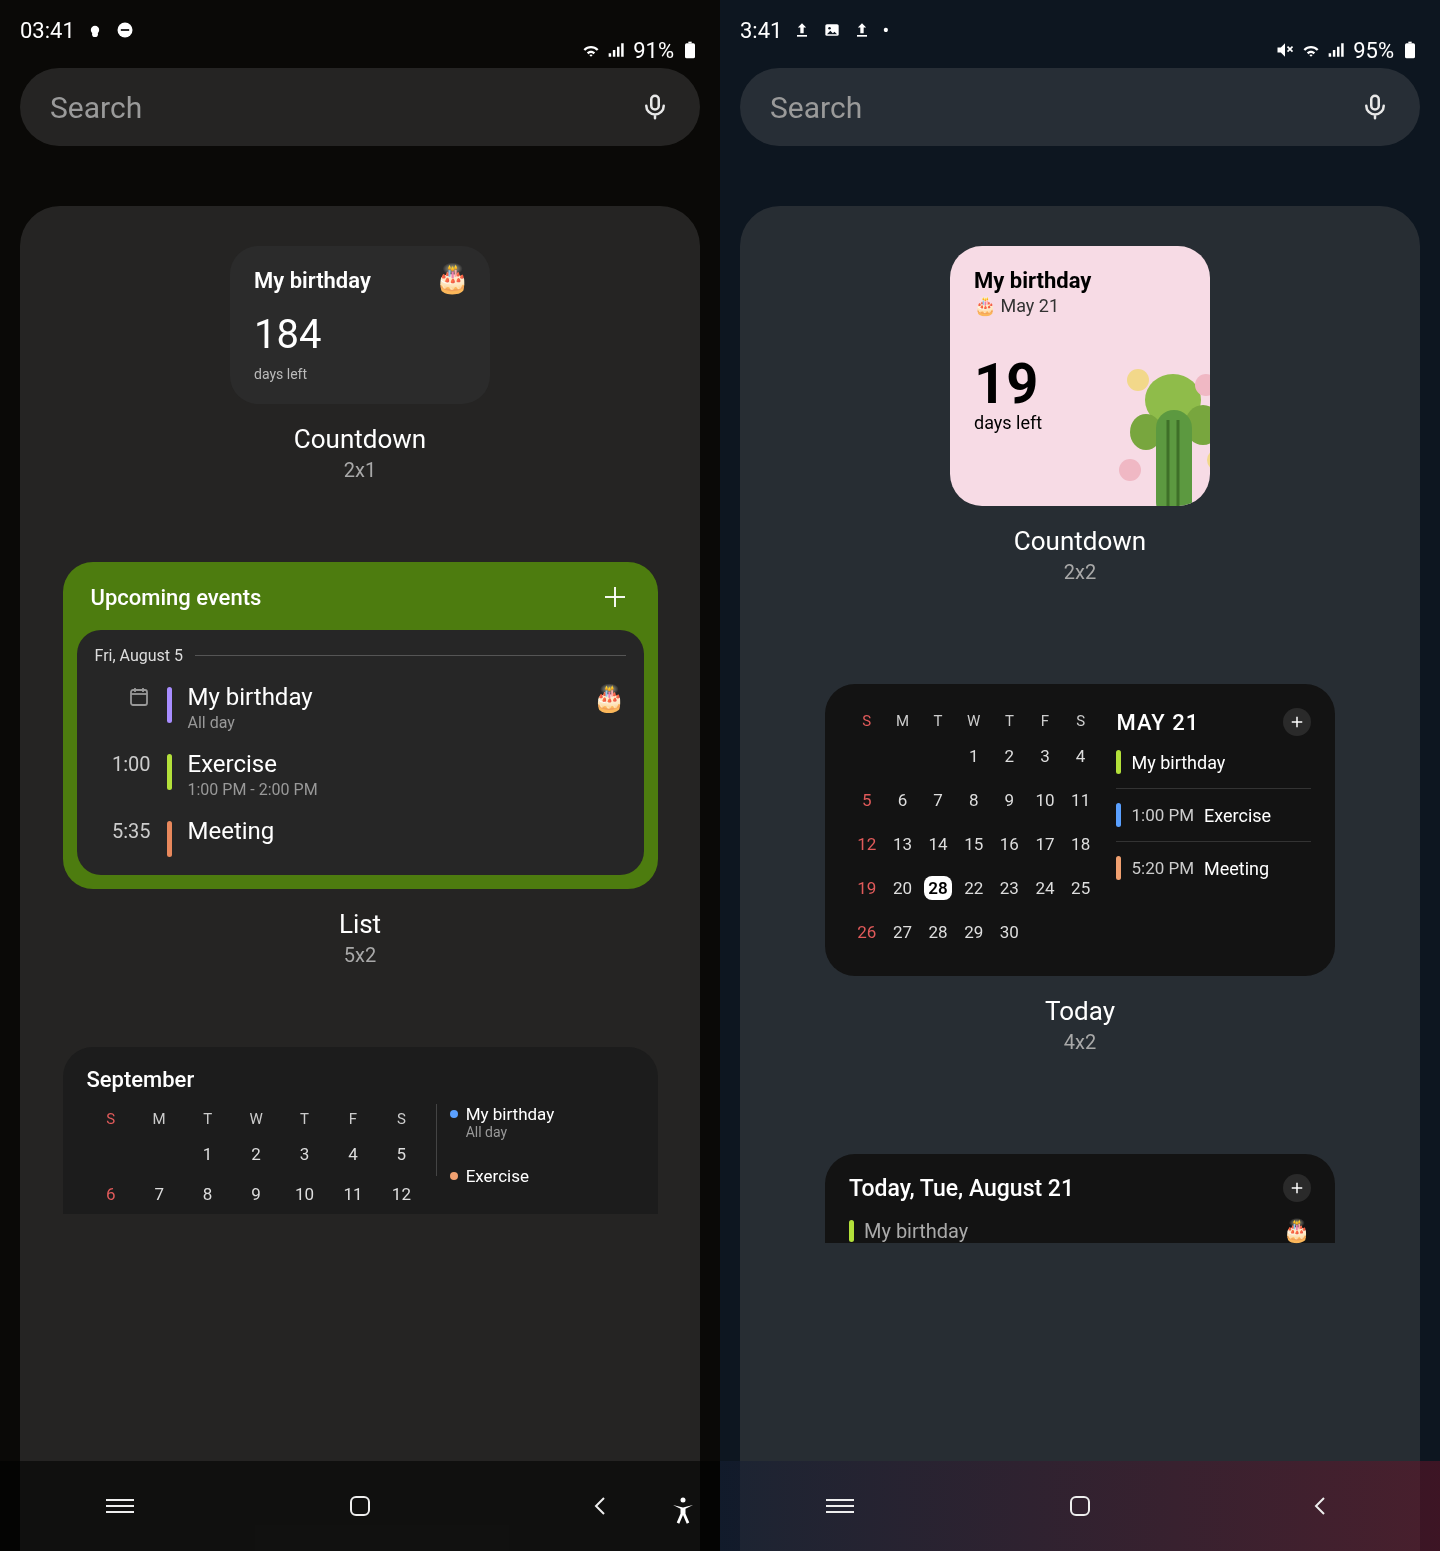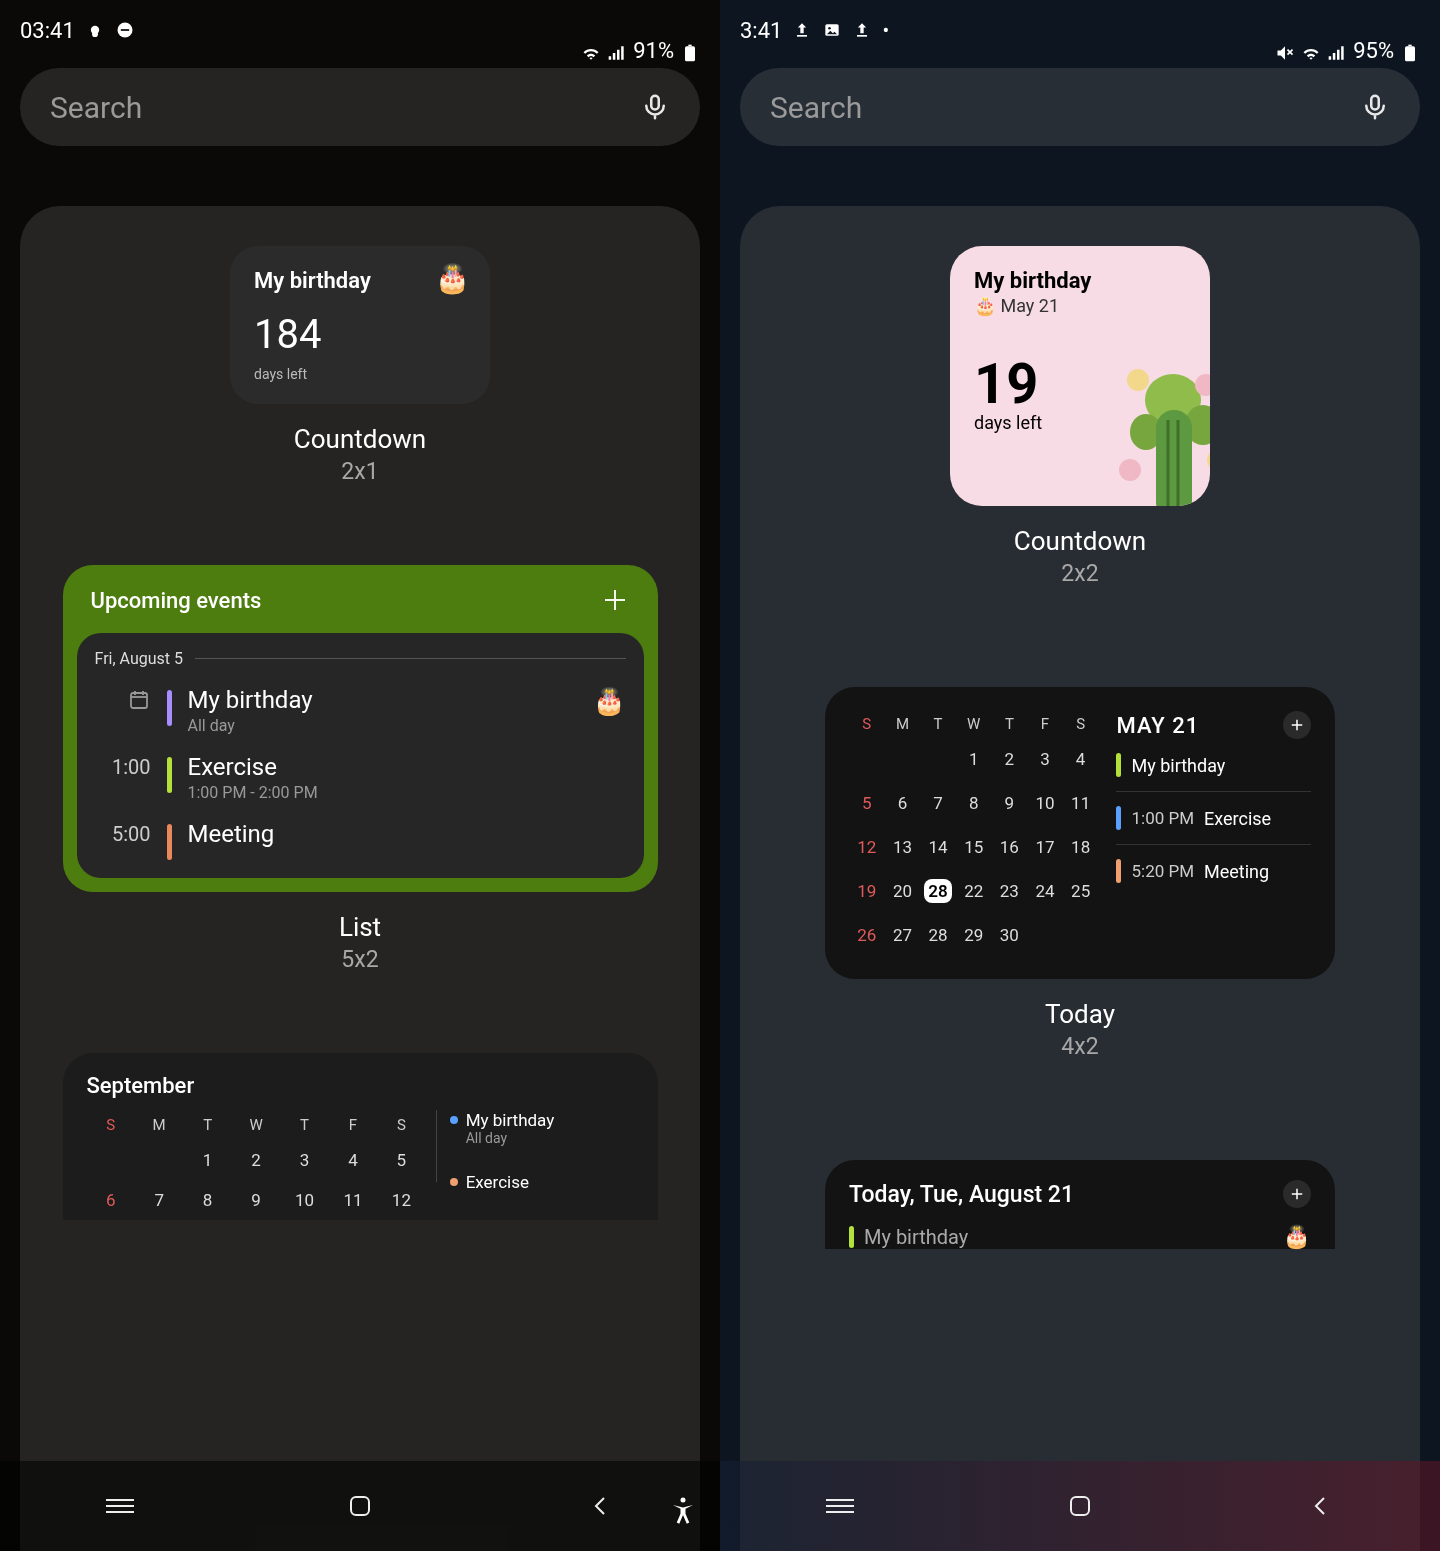--- a/index.html
+++ b/index.html
@@ -26,21 +26,21 @@
   .statusbar {
     height: 60px;
     display: flex;
     align-items: center;
     justify-content: space-between;
     padding: 8px 20px;
     font-size: 22px;
     color: #fff;
   }
   .status-left { display: flex; align-items: center; gap: 10px; }
-  .status-right { display: flex; align-items: flex-end; gap: 6px; font-weight: 400; margin-top: 40px; }
+  .status-right { display: flex; align-items: center; gap: 6px; font-weight: 400; margin-top: 40px; }
   .status-icon { width: 20px; height: 20px; display:inline-flex; align-items:center; justify-content:center; }
   .status-icon svg { width: 20px; height: 20px; }
 
   
   .searchbar {
     margin: 8px 20px 0 20px;
     height: 78px;
     border-radius: 40px;
     background: rgba(120,120,120,0.25);
     display: flex;
@@ -63,21 +63,21 @@
     flex: 1;
     padding: 40px 30px 0 30px;
     display: flex;
     flex-direction: column;
     align-items: center;
     overflow: hidden;
   }
 
   
   .widget-title { font-size: 26px; color: #fff; margin-top: 20px; text-align:center; }
-  .widget-size  { font-size: 23px; color: #a8a8a8; margin-top: 4px; text-align:center; }
+  .widget-size  { font-size: 20px; color: #a8a8a8; margin-top: 4px; text-align:center; }
 
   
   .countdown-2x1 {
     width: 260px;
     background: #2b2b2b;
     border-radius: 28px;
     padding: 22px 24px;
     position: relative;
   }
   .countdown-2x1 .title { font-size: 22px; font-weight: 600; }
@@ -316,21 +316,21 @@
         </div>
         <div class="list-event">
           <div class="timecol">1:00</div>
           <div class="bar green"></div>
           <div class="ev-main">
             <div class="ev-title">Exercise</div>
             <div class="ev-sub">1:00 PM - 2:00 PM</div>
           </div>
         </div>
         <div class="list-event">
-          <div class="timecol">5:00</div>
+          <div class="timecol">5:35</div>
           <div class="bar orange"></div>
           <div class="ev-main">
             <div class="ev-title">Meeting</div>
           </div>
         </div>
       </div>
     </div>
     <div class="widget-title">List</div>
     <div class="widget-size">5x2</div>
 

